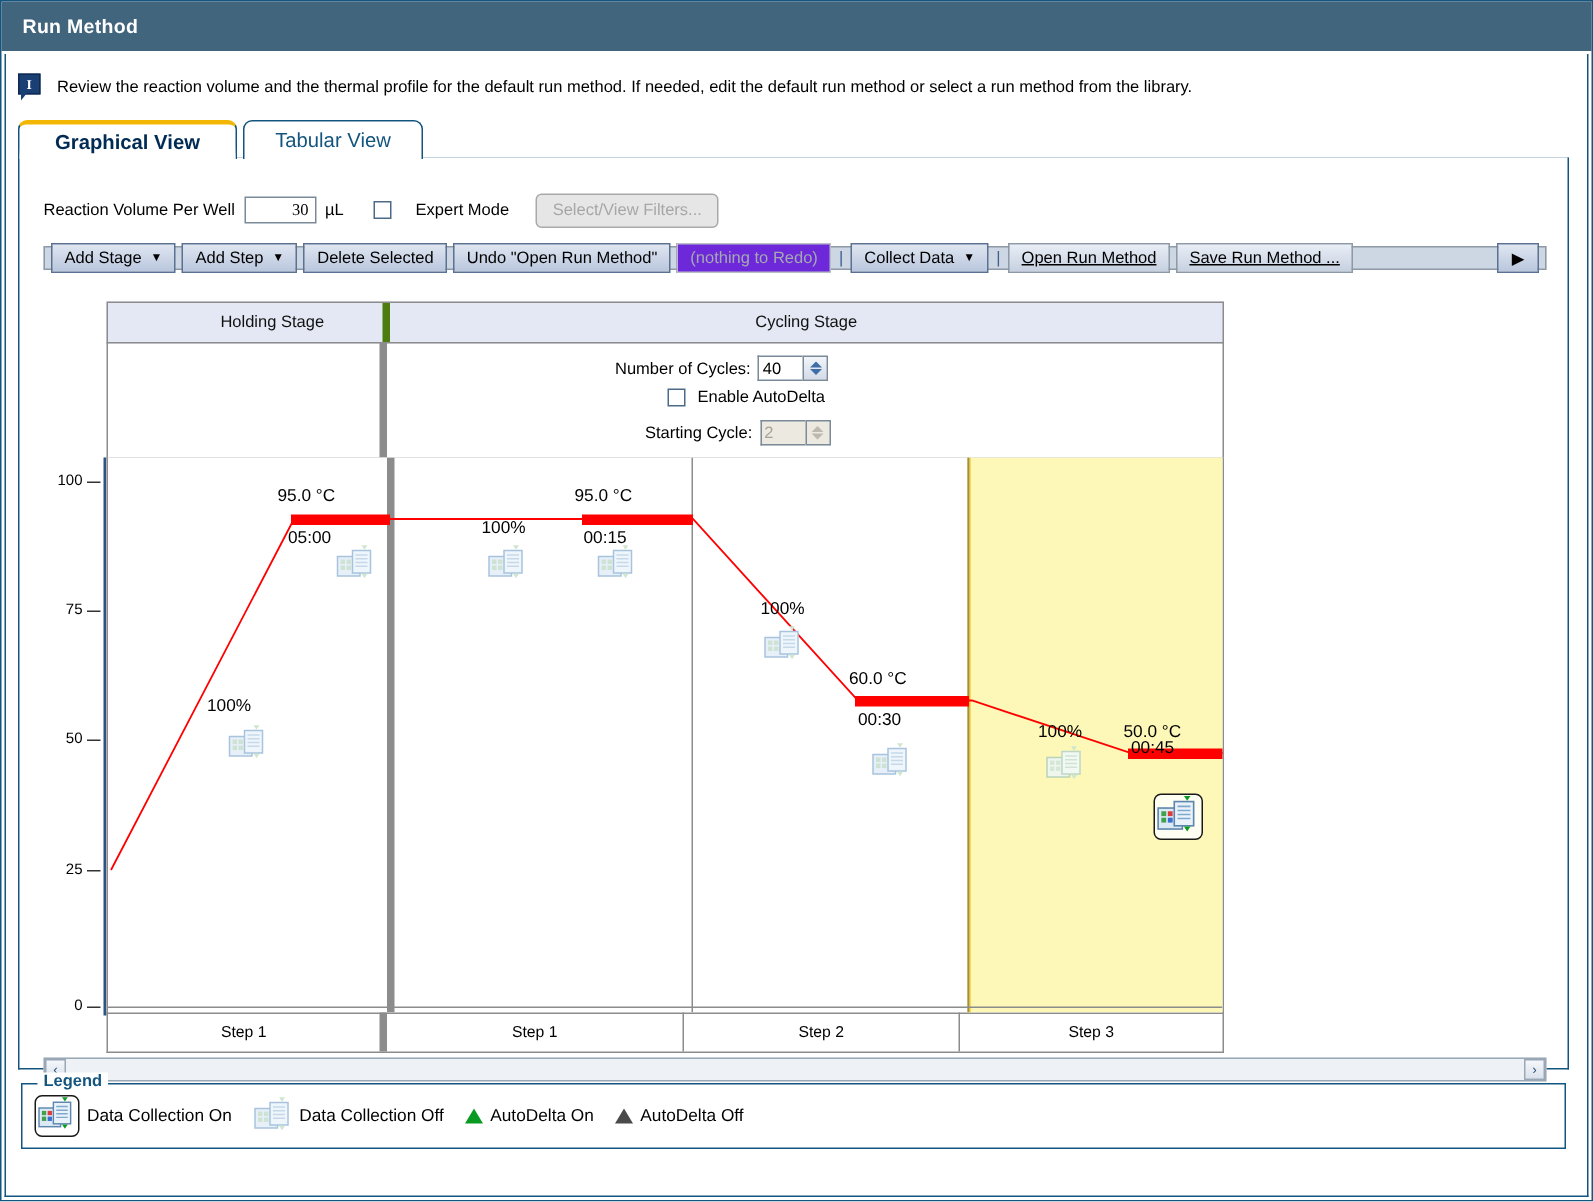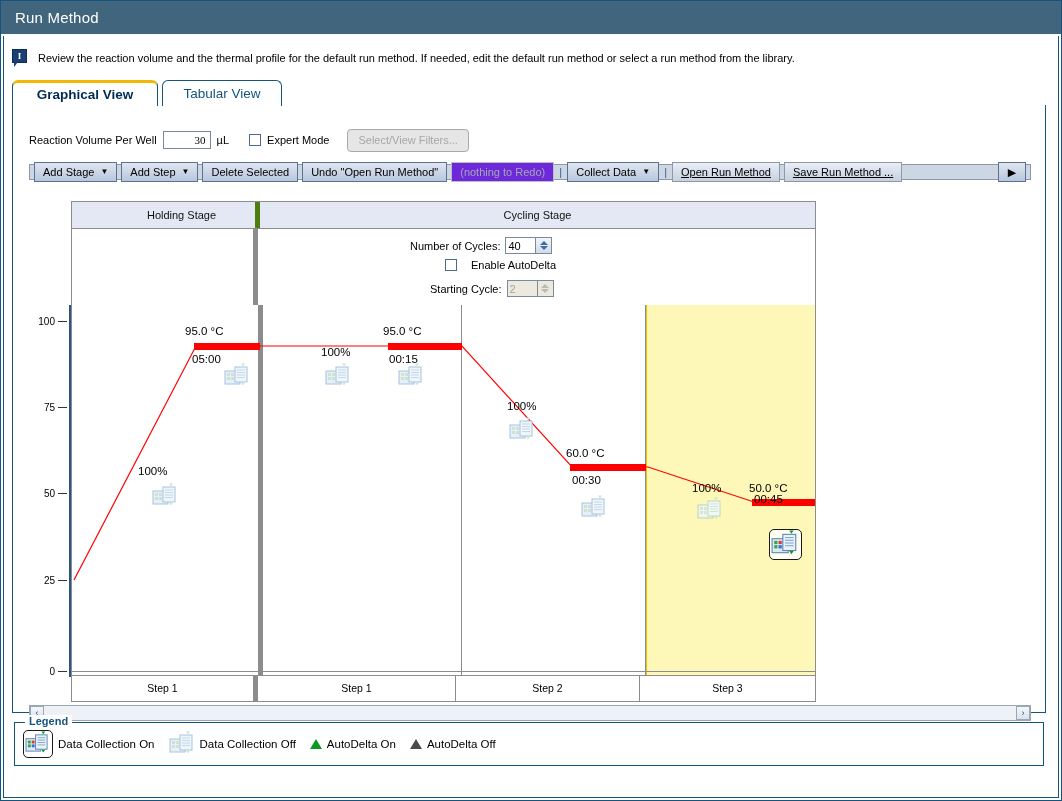--- a/index.html
+++ b/index.html
@@ -11,21 +11,21 @@
     color:#000000;
     overflow:hidden;
   }
   #root{position:relative;width:1062px;height:801px;}
 
   
   .win-border{position:absolute;left:0;top:0;width:1062px;height:801px;
      border:1px solid #14557f;box-sizing:border-box;background:#ffffff;}
   .titlebar{position:absolute;left:1px;top:1px;width:1060px;height:33px;
      background:#40657c;display:flex;align-items:center;}
-  .titlebar .title{color:#ffffff;font-weight:normal;font-size:15px;padding-left:14px;
+  .titlebar .title{color:#ffffff;font-weight:bold;font-size:13px;padding-left:14px;
      letter-spacing:.2px;}
   .win-inner{position:absolute;left:3px;top:36px;width:1056px;height:762px;
      border:1px solid #14557f;border-top:none;box-sizing:border-box;background:#fff;}
 
   
   .inforow{position:absolute;left:12px;top:46px;width:1030px;height:24px;display:flex;align-items:center;}
   .info-icon{width:16px;height:18px;position:relative;flex:0 0 auto;margin-right:10px;}
   .info-icon .bx{position:absolute;left:0;top:0;width:15px;height:14px;background:#1a3f73;
      border:1px solid #0c2a53;box-sizing:border-box;}
   .info-icon .bx span{color:#fff;font-size:9px;font-weight:bold;display:block;text-align:center;
@@ -52,21 +52,21 @@
 
   
   .volrow{position:absolute;left:16px;top:24px;height:22px;display:flex;align-items:center;}
   .vol-label{font-size:11px;margin-right:6px;}
   .vol-input{width:48px;height:18px;border:1px solid #7a8a99;box-sizing:border-box;
      background:#fff;text-align:right;padding:0 4px;font-size:11px;line-height:16px;
      font-family:Liberation Serif, serif;}
   .vol-unit{margin-left:6px;font-size:11px;}
   .chk{width:12px;height:12px;border:1px solid #4b6b88;background:#fff;box-sizing:border-box;
      display:inline-block;}
-  .expert{margin-left:20px;display:flex;align-items:center;gap:6px;font-size:11px;}
+  .expert{margin-left:20px;display:flex;align-items:center;gap:16px;font-size:11px;}
   .btn-disabled{margin-left:18px;height:21px;padding:0 10px;display:flex;align-items:center;
      justify-content:center;border:1px solid #a9a9a9;border-radius:4px;
      background:#e6e6e6;color:#a7a7a7;font-size:11px;}
 
   
   .toolbar{position:absolute;left:16px;top:59px;width:1002px;height:16px;
      border:1px solid #8d99a6;box-sizing:border-box;background:#cdd6e3;display:flex;align-items:center;
      padding:0 2px;}
   .tbtn{height:20px;margin:0 2px;padding:0 8px;display:flex;align-items:center;justify-content:center;
      border:1px solid #5b7191;background:linear-gradient(#dfe6f1,#b9c6dd);font-size:11px;color:#000;
@@ -90,21 +90,21 @@
   .stage-hold{width:152px;border-right:5px solid #4d7c0f;margin-left:36px;}
   .stage-cyc{flex:1 1 auto;}
 
   
   .cyc-band{position:absolute;left:42px;top:27px;width:745px;height:78px;
      border:1px solid #8c8c8c;border-top:none;box-sizing:border-box;display:flex;}
   .cyc-left{width:186px;border-right:5px solid #8c8c8c;box-sizing:border-box;}
   .cyc-right{flex:1 1 auto;position:relative;}
   .cyc-row{position:absolute;display:flex;align-items:center;font-size:11px;}
   .cyc-r1{left:152px;top:9px;}
-  .cyc-r2{left:187px;top:31px;gap:14px;}
+  .cyc-r2{left:187px;top:31px;gap:8px;}
   .cyc-r3{left:172px;top:52px;}
   .spin{display:inline-flex;align-items:stretch;margin-left:5px;}
   .spin-in{width:30px;height:17px;border:1px solid #7a8a99;border-right:none;background:#fff;
      font-size:11px;padding:0 2px;box-sizing:border-box;line-height:15px;}
   .spin-in.dis{background:#ece9e0;color:#a9a396;}
   .spin-btns{width:17px;height:17px;border:1px solid #7a8a99;box-sizing:border-box;
      background:linear-gradient(#f2f5fa,#d3dbe7);display:flex;flex-direction:column;
      align-items:center;justify-content:center;gap:1px;}
   .spin-btns.dis{background:#ece9e0;}
   .tri-up{width:0;height:0;border-left:4px solid transparent;border-right:4px solid transparent;

